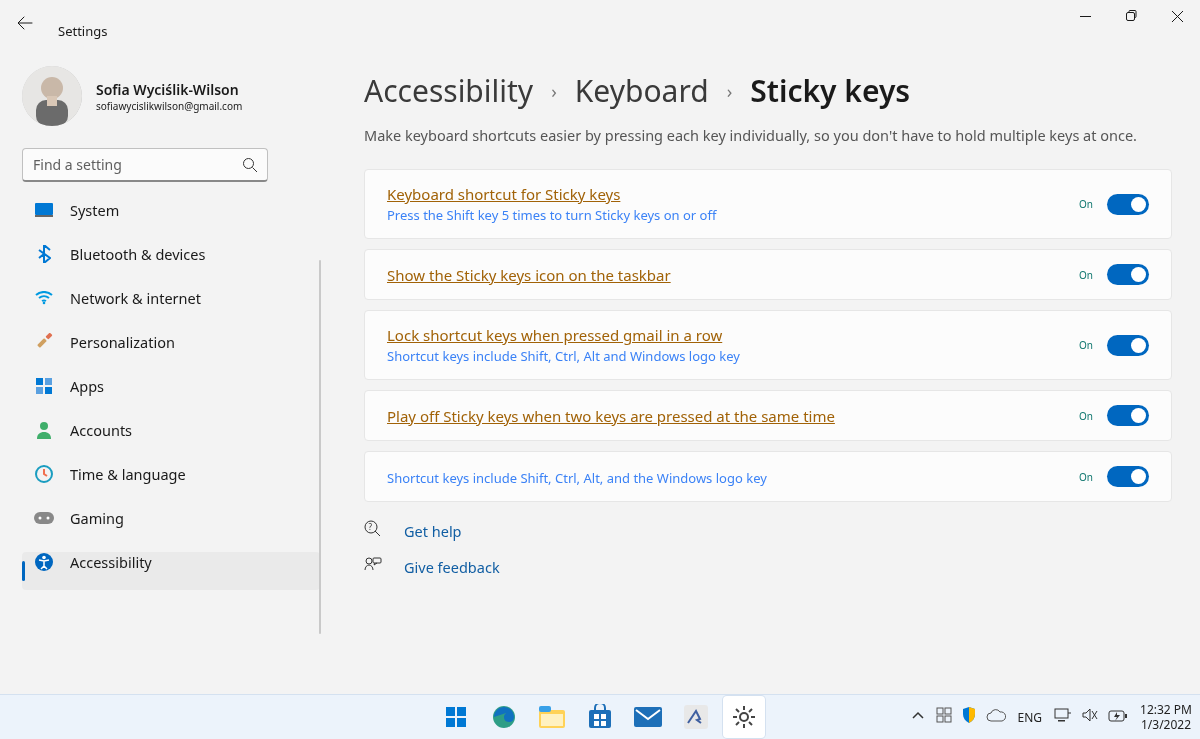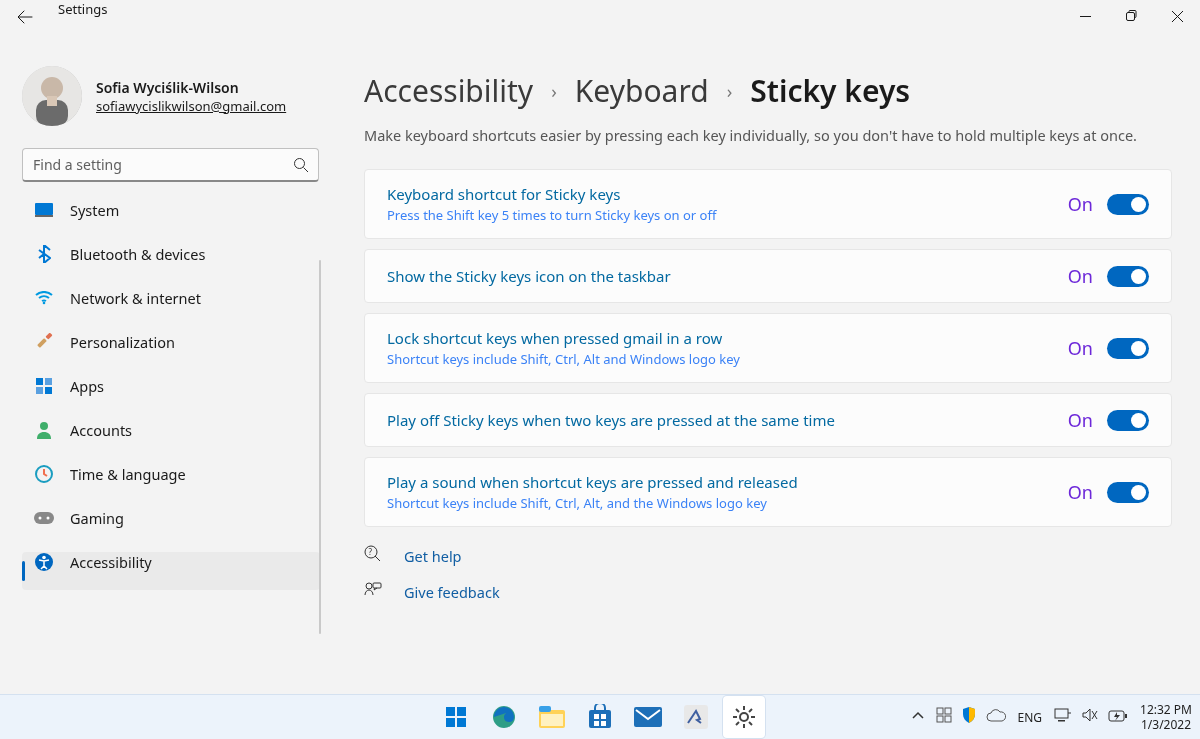--- a/index.html
+++ b/index.html
@@ -1,51 +1,51 @@
 <!DOCTYPE html>
 <html><head>
 <meta charset="utf-8">
 <style>
   * { box-sizing: border-box; margin: 0; padding: 0; font-family: "Segoe UI", system-ui, sans-serif; }
   html,body { width:1200px; height:739px; overflow:hidden; background:#f3f3f3;}
   .window { width:1200px; height:694px; background:#f3f3f3; position:relative; }
-  .titlebar { height:40px; display:flex; align-items:flex-start; padding:0 8px; }
+  .titlebar { height:40px; display:flex; align-items:flex-end; padding:0 8px; }
   .back-btn { width:34px; height:34px; display:flex; align-items:center; justify-content:center; border-radius:4px;}
   .title { font-size:13px; margin-left:16px; color:#1a1a1a;}
   .win-controls { position:absolute; top:0; right:0; display:flex;}
   .win-btn { width:46px; height:32px; display:flex; align-items:center; justify-content:center;}
   .body { display:flex; height:654px;}
   .sidebar { width:320px; padding:8px 0 0 22px; display:flex; flex-direction:column; position:relative;}
   .user-row { display:flex; align-items:center; gap:14px; margin:18px 0 22px 0;}
   .avatar { width:60px; height:60px; border-radius:50%; background:linear-gradient(135deg,#d8d8d8,#bfbfbf); display:flex; align-items:center; justify-content:center; overflow:hidden;}
   .avatar svg{width:60px;height:60px;}
   .user-name { font-size:14px; font-weight:600; color:#1a1a1a;}
-  .user-email{ font-size:13px; color:#1a1a1a;text-decoration:underline;}
-  .search-wrap{ position:relative; width:297px; margin-bottom:18px;}
+  .user-email{ font-size:10px; color:#1a1a1a;}
+  .search-wrap{ position:relative; width:246px; margin-bottom:18px;}
   .search { width:100%; height:34px; border:1px solid #c0c0c0; border-bottom:2px solid #888; border-radius:4px; background:#fbfbfb; padding:0 36px 0 10px; font-size:14px; color:#555;}
   .search::placeholder{color:#5f5f5f;}
   .search-icon{ position:absolute; right:10px; top:8px; }
   .nav { list-style:none; width:298px;}
   .nav-item { height:38px; display:flex; align-items:flex-start; gap:16px; padding:0 12px 0 12px; border-radius:4px; font-size:14.5px; color:#1a1a1a; cursor:pointer; margin-bottom:6px;}
   .nav-item .ic{ width:20px; height:20px; display:flex; align-items:center; justify-content:center;}
   .nav-item.active { background:#eaeaea; position:relative;}
   .nav-item.active::before{ content:""; position:absolute; left:0; top:9px; bottom:9px; width:3px; background:#0067c0; border-radius:2px;}
   .side-scroll{ position:absolute; top:220px; bottom:60px; right:-1px; width:2px; background:#c9c9c9; border-radius:1px;}
   .main { flex:1; padding:12px 28px 0 44px; overflow:hidden;}
   .breadcrumb{ display:flex; align-items:center; gap:18px; font-size:30px; color:#1a1a1a; margin:18px 0 14px 0; flex-wrap:wrap;}
   .crumb{ font-weight:400; color:#3a3a3a; cursor:pointer;}
   .crumb.current{ font-weight:600; color:#1a1a1a;}
   .chev{ font-size:18px; color:#777;}
   .desc{ font-size:14.5px; color:#555; margin-bottom:24px;}
   .card{ background:#fcfcfc; border:1px solid #e6e6e6; border-radius:4px; padding:14px 22px; margin-bottom:10px; display:flex; align-items:center; justify-content:space-between; gap:20px;}
   .card-texts{ flex:1;}
-  .card-title{ font-size:15px; color:#0369a1;}
+  .card-title{ font-size:15px; color:#a16207;text-decoration:underline;}
   .card-sub{ font-size:13px; color:#3b82f6; margin-top:2px;}
   .toggle-group{ display:flex; align-items:center; gap:14px;}
-  .toggle-state{ font-size:18px; color:#6d28d9;}
+  .toggle-state{ font-size:10px; color:#0f766e;}
   .toggle{ width:42px; height:21px; background:#0067c0; border-radius:11px; position:relative;}
   .toggle::after{ content:""; position:absolute; width:15px; height:15px; background:#fff; border-radius:50%; top:3px; right:3px;}
   .links{ margin-top:18px;}
   .link-row{ display:flex; align-items:center; gap:20px; font-size:14.5px; color:#115ea3; margin-bottom:14px; cursor:pointer;}
   .link-row .ic{ width:20px; color:#3a3a3a;}
   
   .taskbar{ width:1200px; height:45px; background:#ecf3fb; border-top:1px solid #d4e1f0; display:flex; align-items:center; position:relative;}
   .tb-center{ position:absolute; left:50%; transform:translateX(-50%); display:flex; gap:6px; align-items:center;}
   .tb-btn{ width:42px; height:42px; display:flex; align-items:center; justify-content:center; border-radius:4px;}
   .tb-btn.active{ background:#fff; box-shadow:0 0 0 1px #d4e1f0;}
@@ -245,21 +245,20 @@
             <div class="card-title">Play off Sticky keys when two keys are pressed at the same time</div>
           </div>
         <div class="toggle-group">
             <span class="toggle-state">On</span>
             <div class="toggle"></div>
           </div>
       </div>
 
       <div class="card">
         <div class="card-texts">
-            <div class="card-title">Play a sound when shortcut keys are pressed and released</div>
             <div class="card-sub">Shortcut keys include Shift, Ctrl, Alt, and the Windows logo key</div>
           </div>
         <div class="toggle-group">
             <span class="toggle-state">On</span>
             <div class="toggle"></div>
           </div>
       </div>
 
       <div class="links">
         <div class="link-row">

